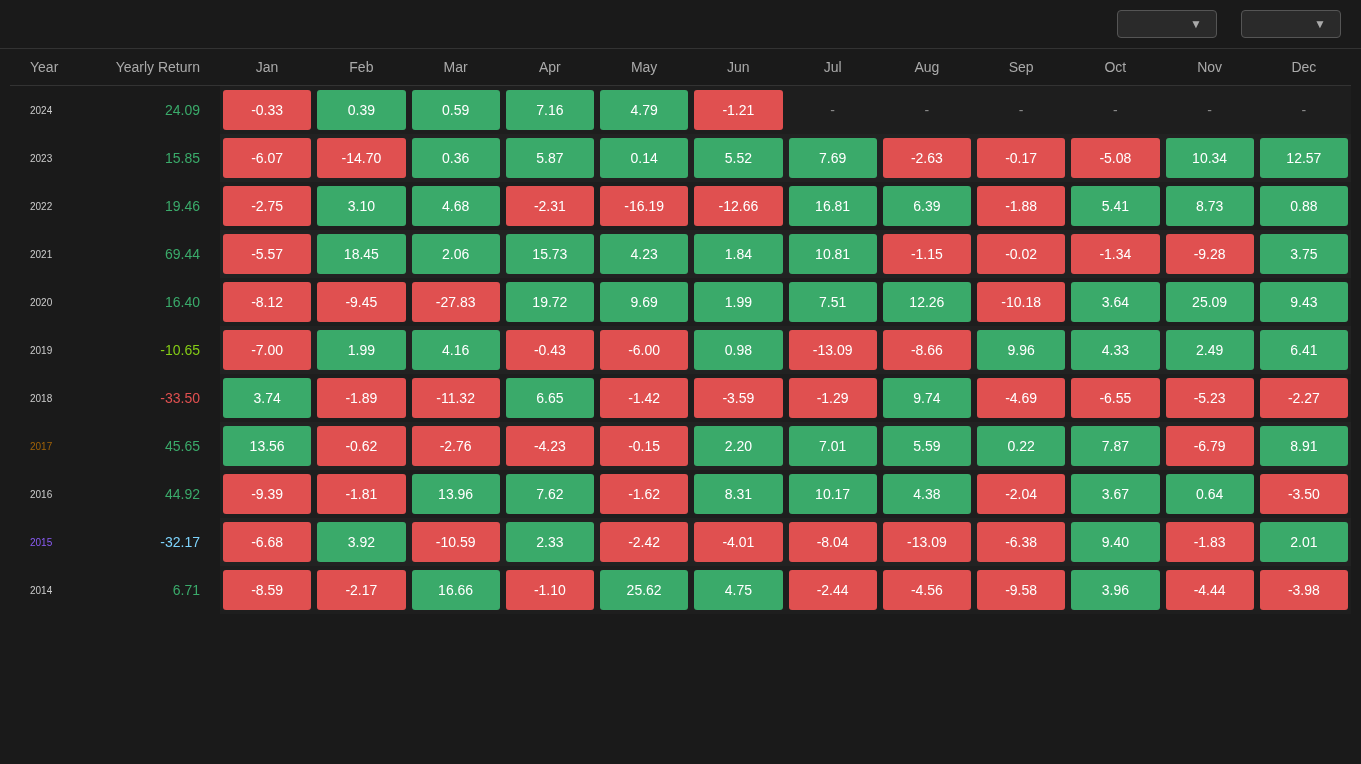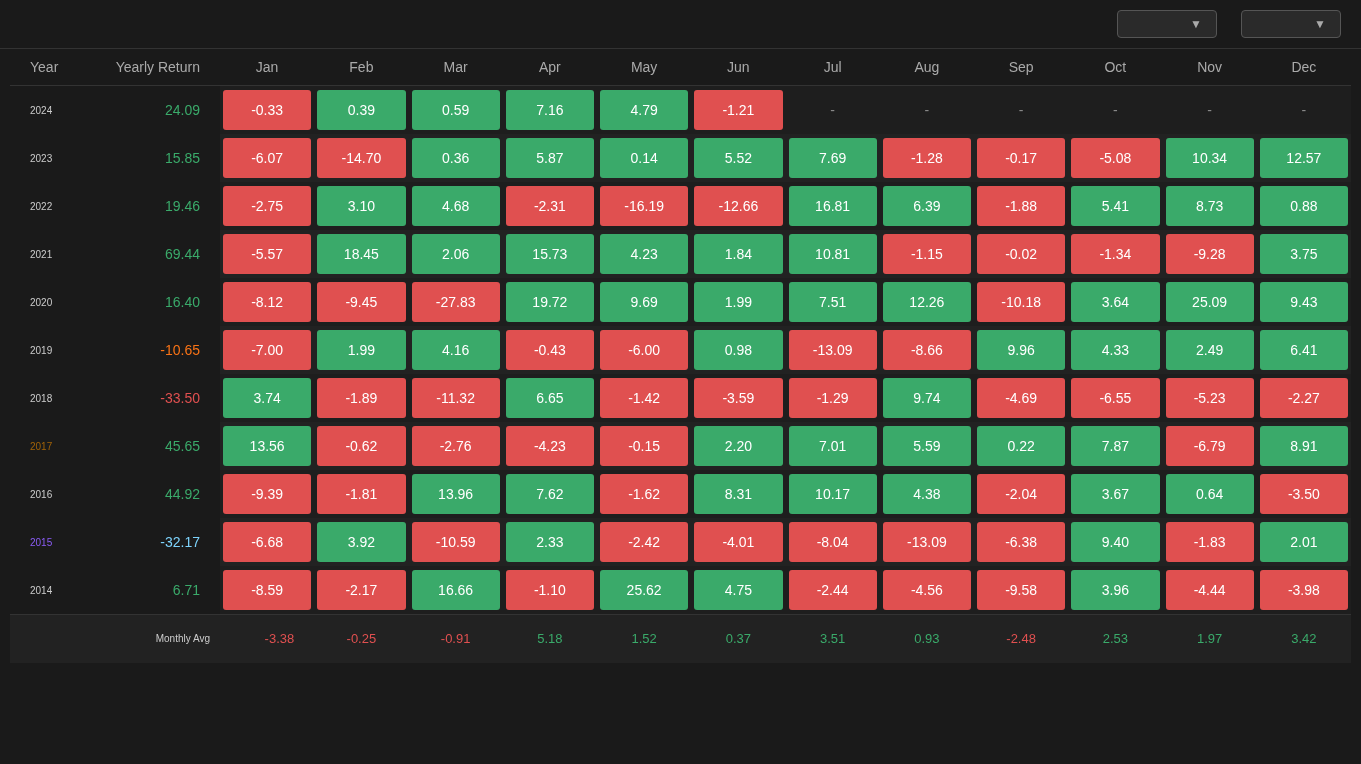--- a/index.html
+++ b/index.html
@@ -228,21 +228,21 @@
           <td style="padding: 4px 3px;">
             <div class="cell-inner cell-green">0.14</div>
           </td>
           <td style="padding: 4px 3px;">
             <div class="cell-inner cell-green">5.52</div>
           </td>
           <td style="padding: 4px 3px;">
             <div class="cell-inner cell-green">7.69</div>
           </td>
           <td style="padding: 4px 3px;">
-            <div class="cell-inner cell-red">-1.28</div>
+            <div class="cell-inner cell-red">-2.63</div>
           </td>
           <td style="padding: 4px 3px;">
             <div class="cell-inner cell-red">-0.17</div>
           </td>
           <td style="padding: 4px 3px;">
             <div class="cell-inner cell-red">-5.08</div>
           </td>
           <td style="padding: 4px 3px;">
             <div class="cell-inner cell-green">10.34</div>
           </td>
@@ -365,21 +365,21 @@
           </td>
           <td style="padding: 4px 3px;">
             <div class="cell-inner cell-green">25.09</div>
           </td>
           <td style="padding: 4px 3px;">
             <div class="cell-inner cell-green">9.43</div>
           </td>
         </tr>
         <tr style="background: rgb(34, 34, 34);">
           <td style="color: rgb(204, 204, 204);">2019</td>
-          <td style="color: #f97316; font-weight: 500;">-10.65</td>
+          <td style="color: #84cc16; font-weight: 500;">-10.65</td>
           <td style="padding: 4px 3px;">
             <div class="cell-inner cell-red">-7.00</div>
           </td>
           <td style="padding: 4px 3px;">
             <div class="cell-inner cell-green">1.99</div>
           </td>
           <td style="padding: 4px 3px;">
             <div class="cell-inner cell-green">4.16</div>
           </td>
           <td style="padding: 4px 3px;">
@@ -602,31 +602,16 @@
           </td>
           <td style="padding: 4px 3px;">
             <div class="cell-inner cell-green">3.96</div>
           </td>
           <td style="padding: 4px 3px;">
             <div class="cell-inner cell-red">-4.44</div>
           </td>
           <td style="padding: 4px 3px;">
             <div class="cell-inner cell-red">-3.98</div>
           </td>
-        </tr>
-        <tr class="monthly-avg-row">
-          <td colspan="2" style="text-align: right; padding-right: 10px;">Monthly Avg</td>
-          <td style="color: rgb(224, 80, 80); font-weight: 500;">-3.38</td>
-          <td style="color: rgb(224, 80, 80); font-weight: 500;">-0.25</td>
-          <td style="color: rgb(224, 80, 80); font-weight: 500;">-0.91</td>
-          <td style="color: rgb(58, 170, 106); font-weight: 500;">5.18</td>
-          <td style="color: rgb(58, 170, 106); font-weight: 500;">1.52</td>
-          <td style="color: rgb(58, 170, 106); font-weight: 500;">0.37</td>
-          <td style="color: rgb(58, 170, 106); font-weight: 500;">3.51</td>
-          <td style="color: rgb(58, 170, 106); font-weight: 500;">0.93</td>
-          <td style="color: rgb(224, 80, 80); font-weight: 500;">-2.48</td>
-          <td style="color: rgb(58, 170, 106); font-weight: 500;">2.53</td>
-          <td style="color: rgb(58, 170, 106); font-weight: 500;">1.97</td>
-          <td style="color: rgb(58, 170, 106); font-weight: 500;">3.42</td>
         </tr>
       </tbody>
   </table>
 </div>
 
 </body></html>

